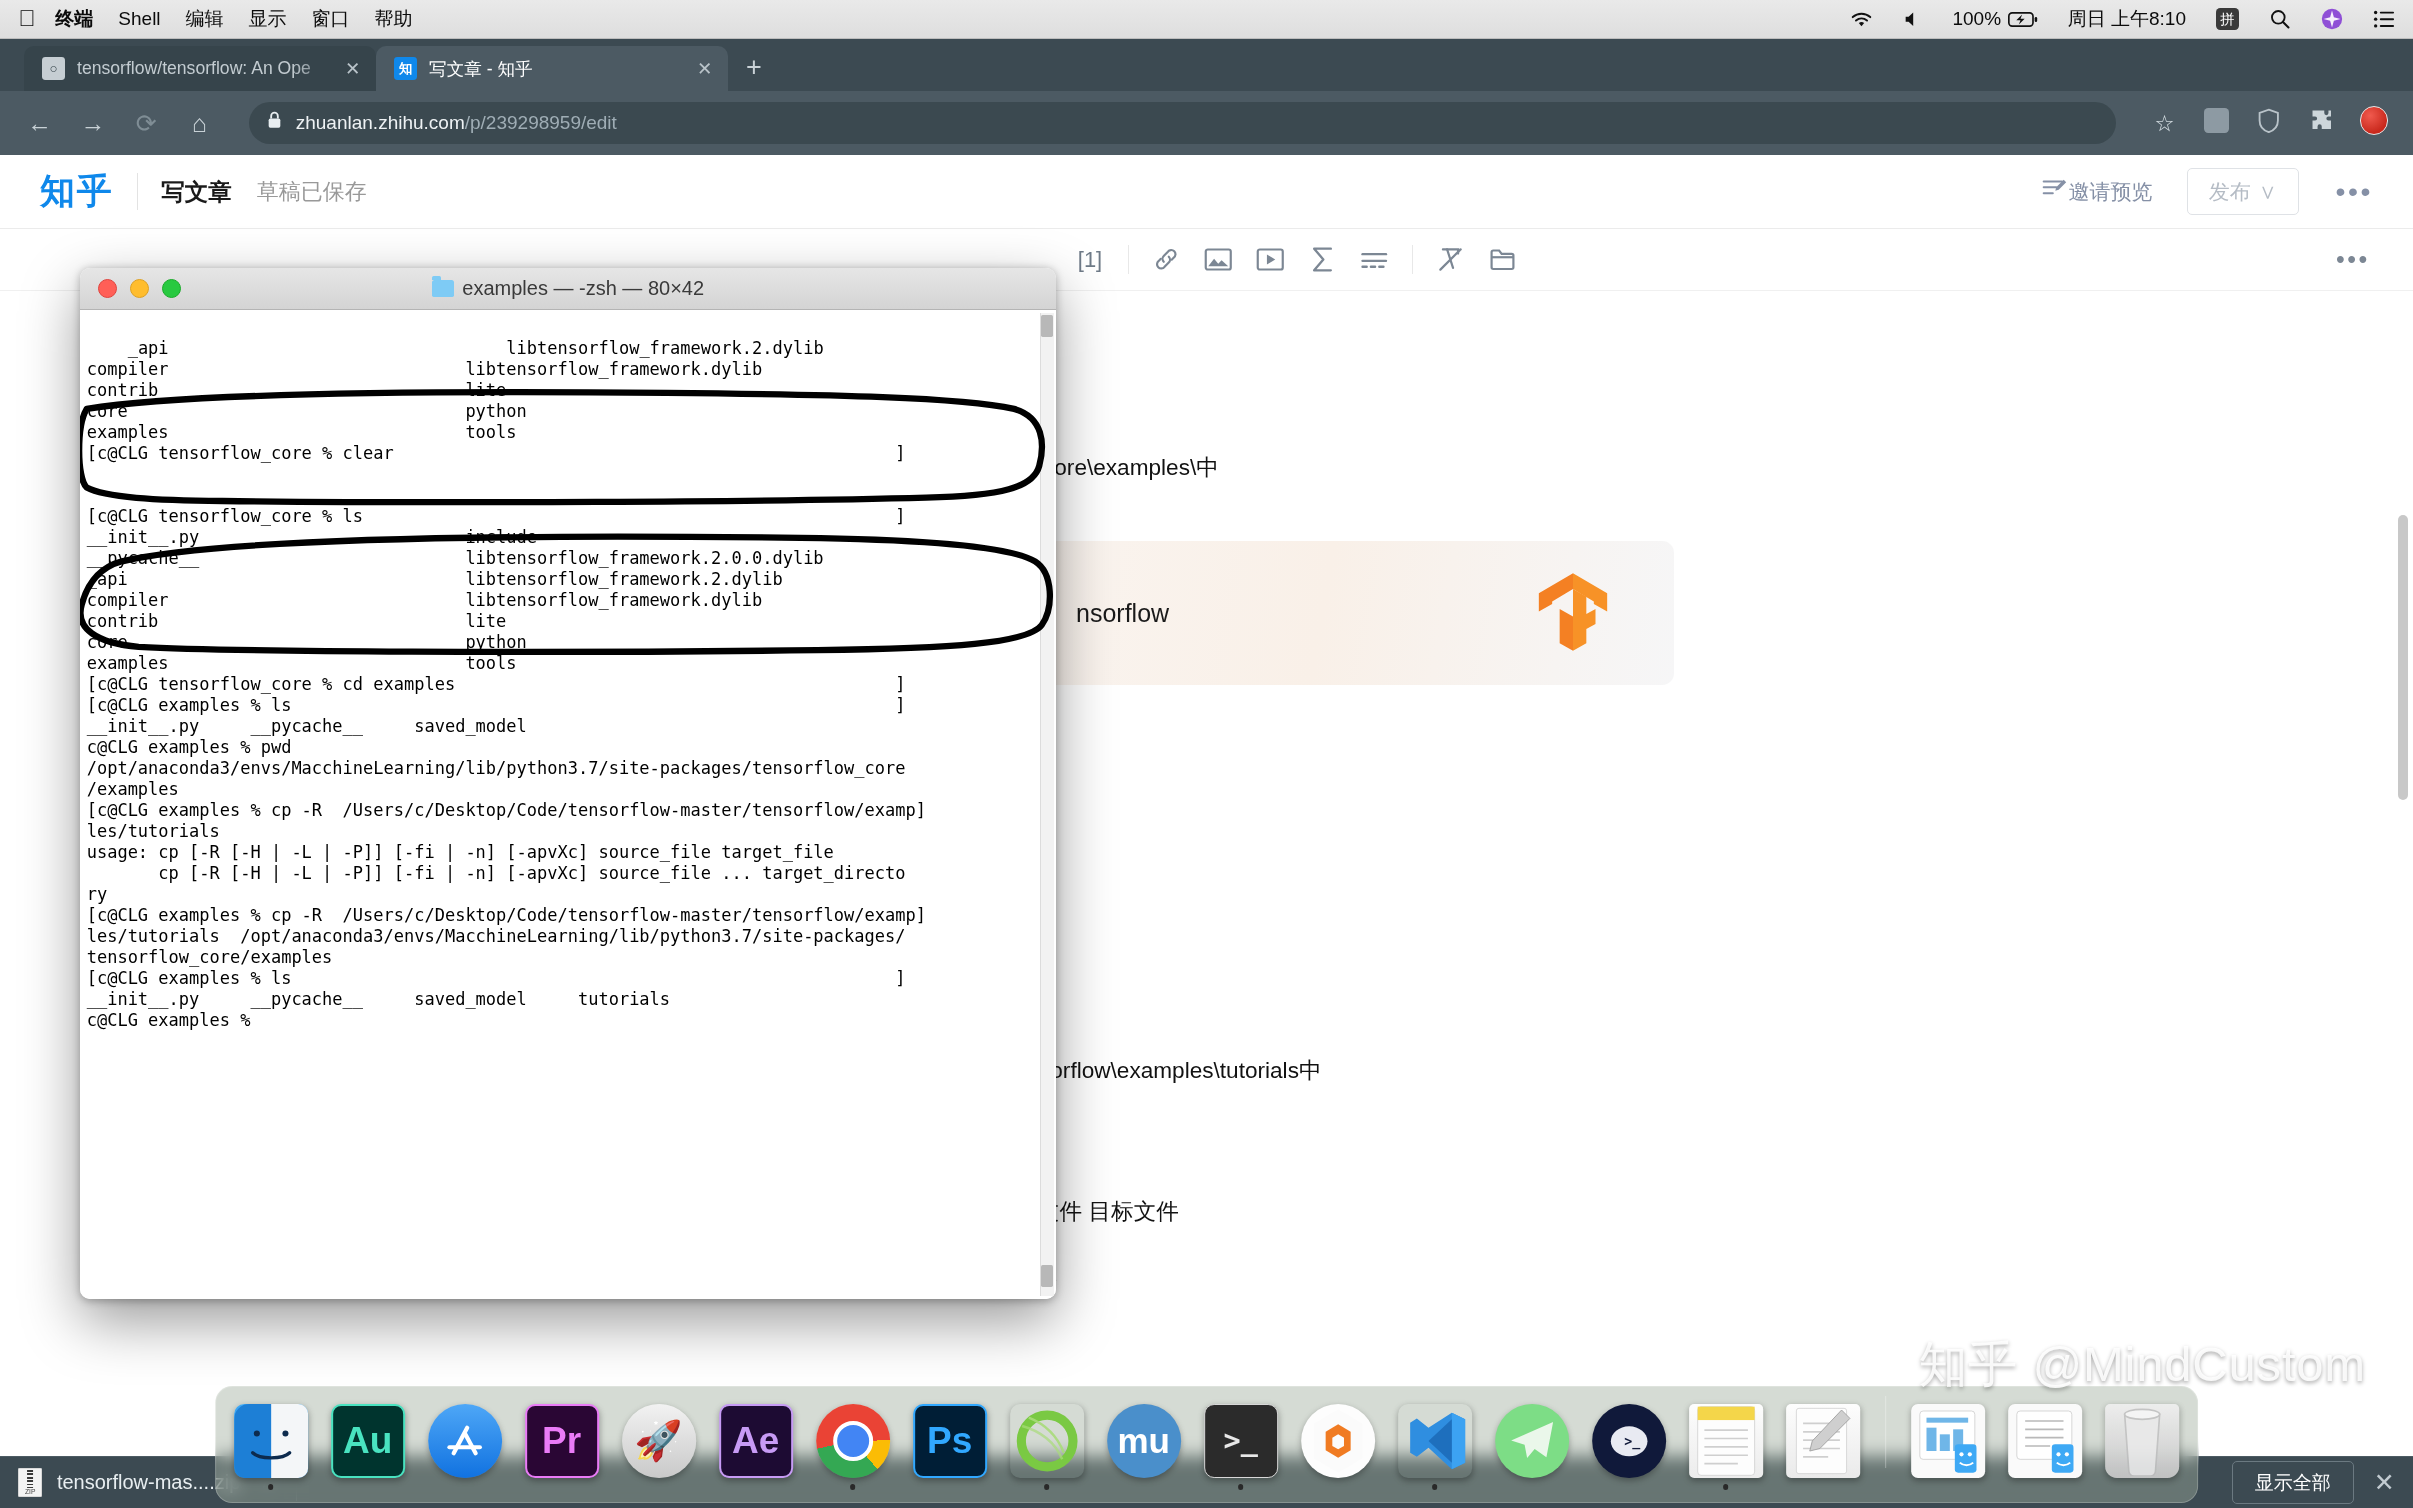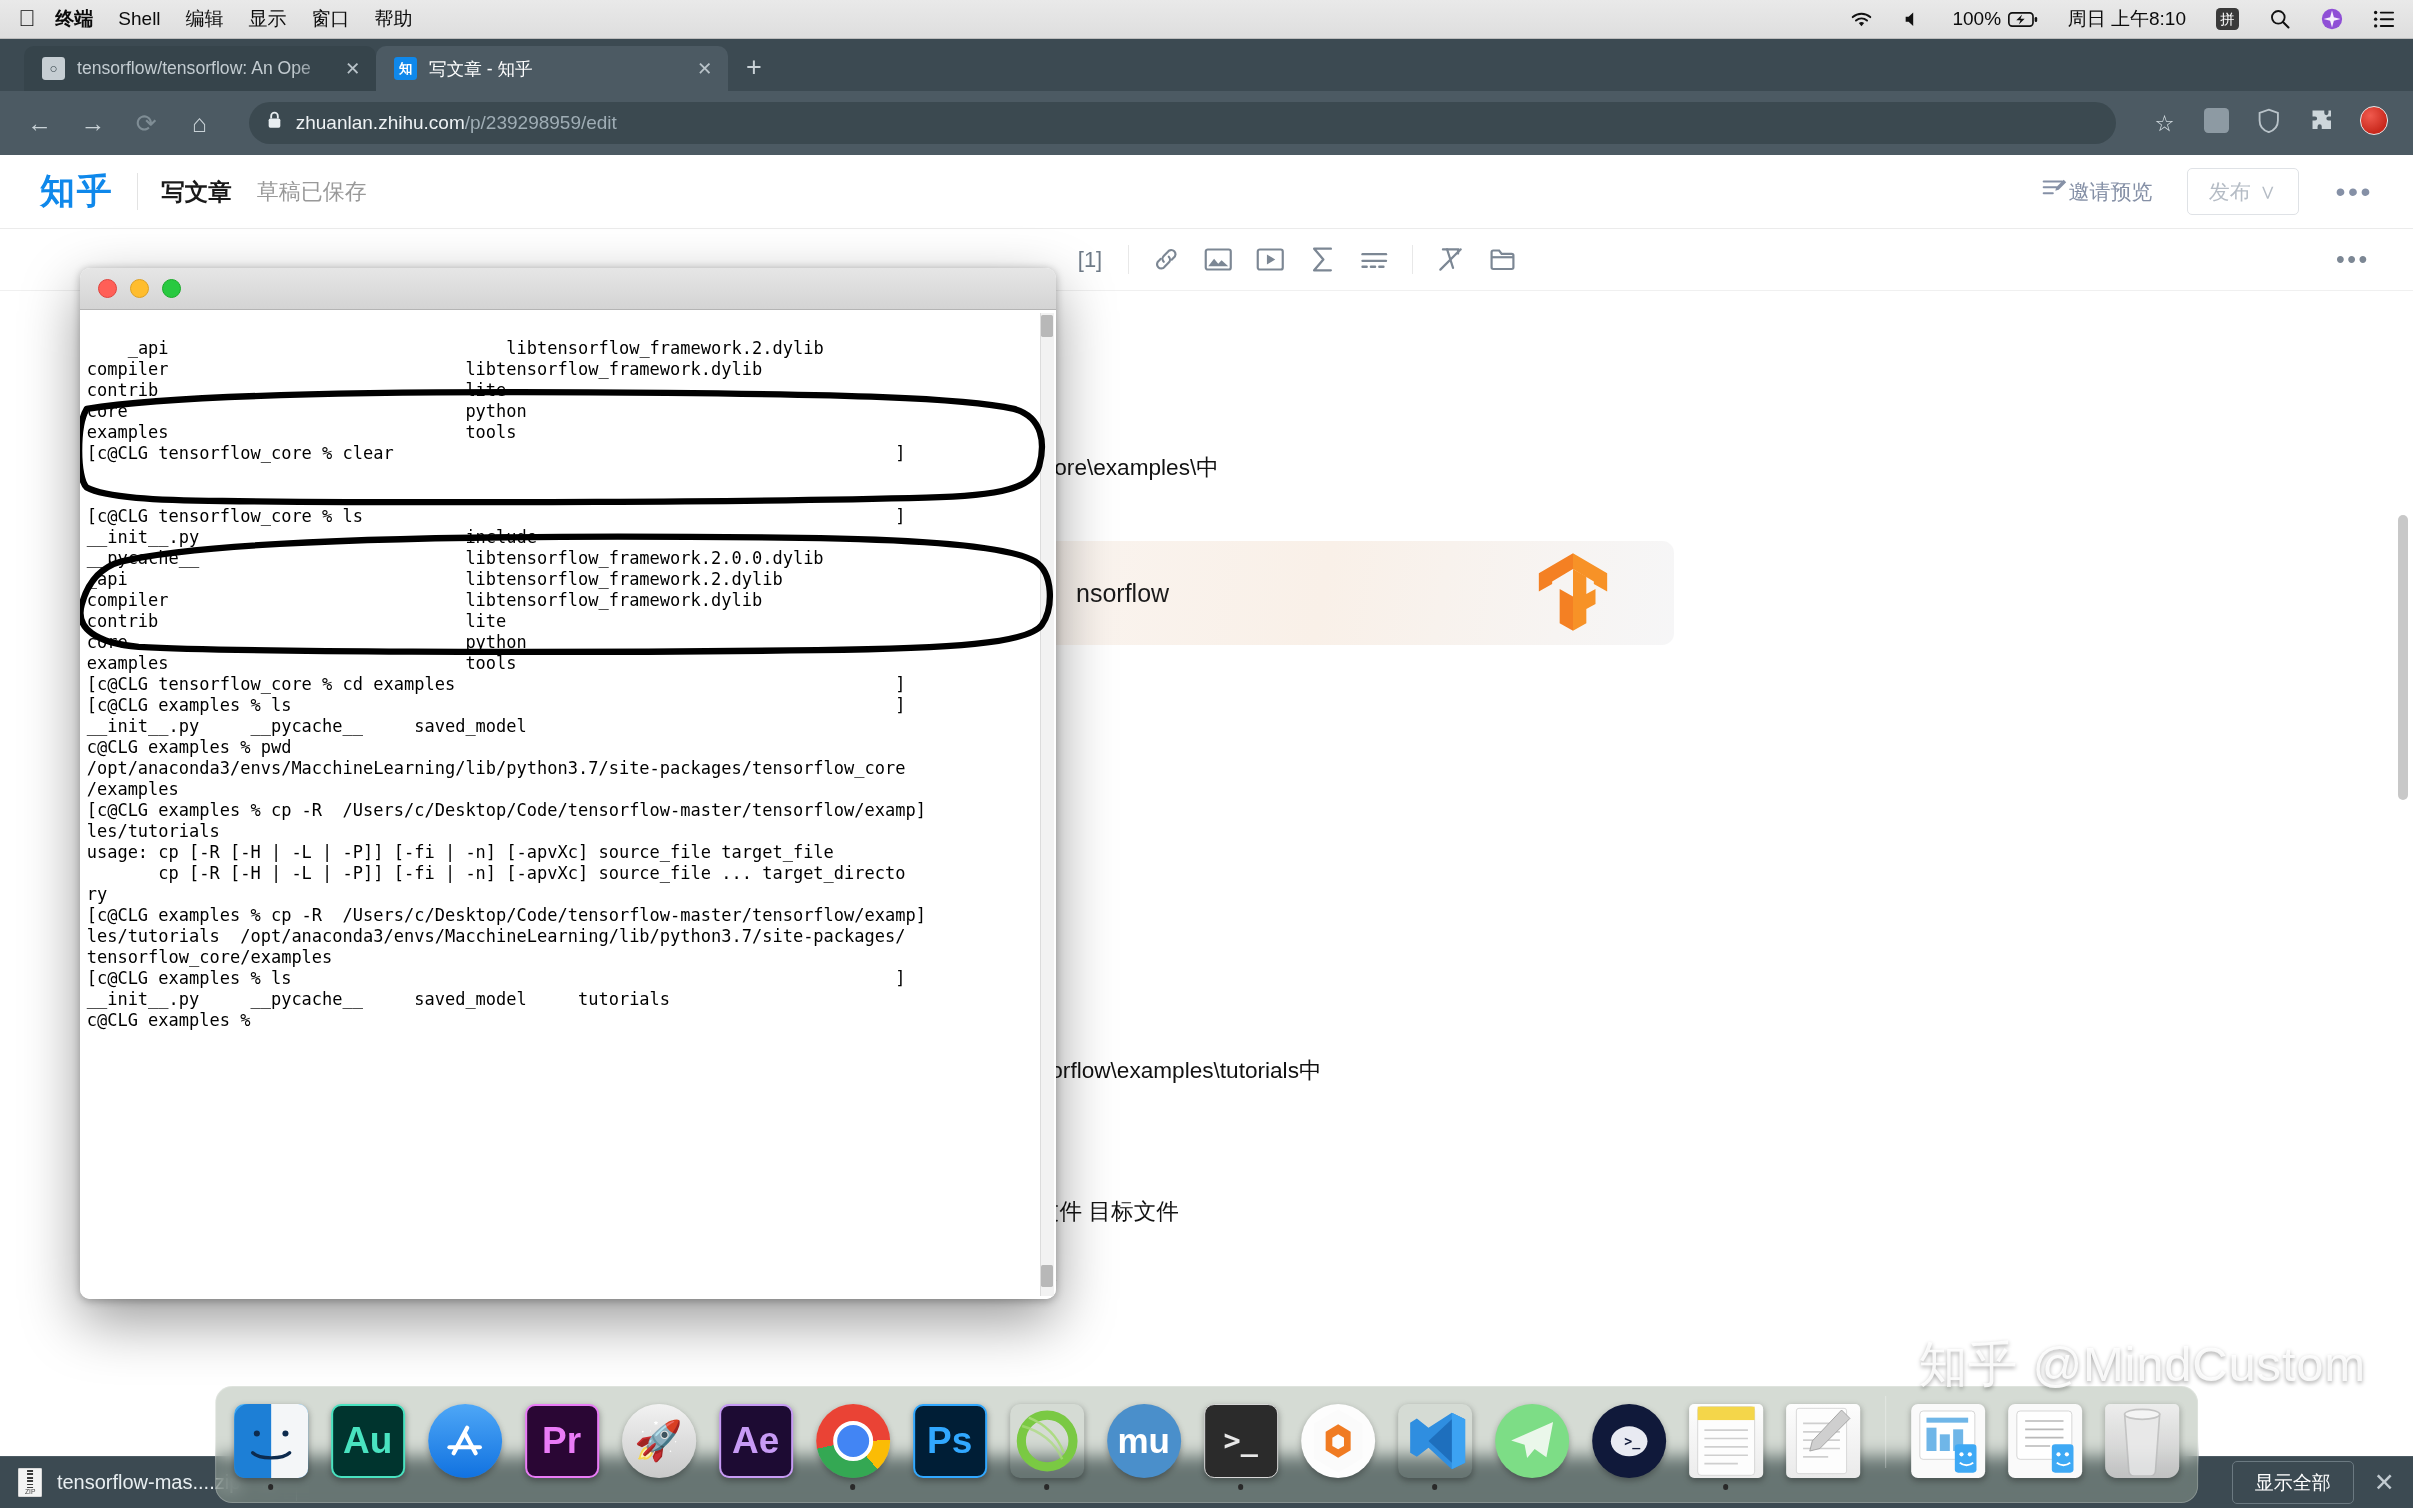--- a/index.html
+++ b/index.html
@@ -509,21 +509,21 @@
             </svg>
         </span>
       </div>
       <span class="flexspace"></span>
       <span class="ticon" style="font-size:25px;letter-spacing:2.5px;margin-right:34px">•••</span>
     </div>
 
     <div id="zh-body">
       <div class="zh-line" style="left:1043px; top:161px;">core\examples\中</div>
 
-      <div id="tf-card" style="left:1037px; top:250px; width:637px; height:104px;">
+      <div id="tf-card" style="left:1037px; top:250px; width:637px; height:144px;">
         <span class="tf-name">nsorflow</span>
         <span id="tf-logo">
           <svg width="72" height="80" viewBox="0 0 86 96">
             <path d="M43 2L2 26v22l16-9V36l25-15z" fill="#f48023"></path>
             <path d="M43 2l41 24v22l-16-9V36L43 21z" fill="#f79227"></path>
             <path d="M43 21v74l16-9V69l11-6V45l-11 6V30z" fill="#f79227"></path>
             <path d="M43 21v74l-16-9V45l16 9z" fill="#f48023"></path>
           </svg>
         </span>
       </div>
@@ -546,20 +546,24 @@
     <span id="dl-showall">显示全部</span>
     <span id="dl-close">✕</span>
   </div>
 </div>
 
 <div id="terminal">
   <div id="term-titlebar">
     <span class="tl-dot tl-red"></span>
     <span class="tl-dot tl-yellow"></span>
     <span class="tl-dot tl-green"></span>
+    <span id="term-title">
+      <span class="folder-ico"></span>
+      <span>examples — -zsh — 80×42</span>
+    </span>
   </div>
   <div id="term-body">
     <span>_api                                 libtensorflow_framework.2.dylib
 compiler                             libtensorflow_framework.dylib
 contrib                              lite
 core                                 python
 examples                             tools
 [c@CLG tensorflow_core % clear                                                 ]
 
 

